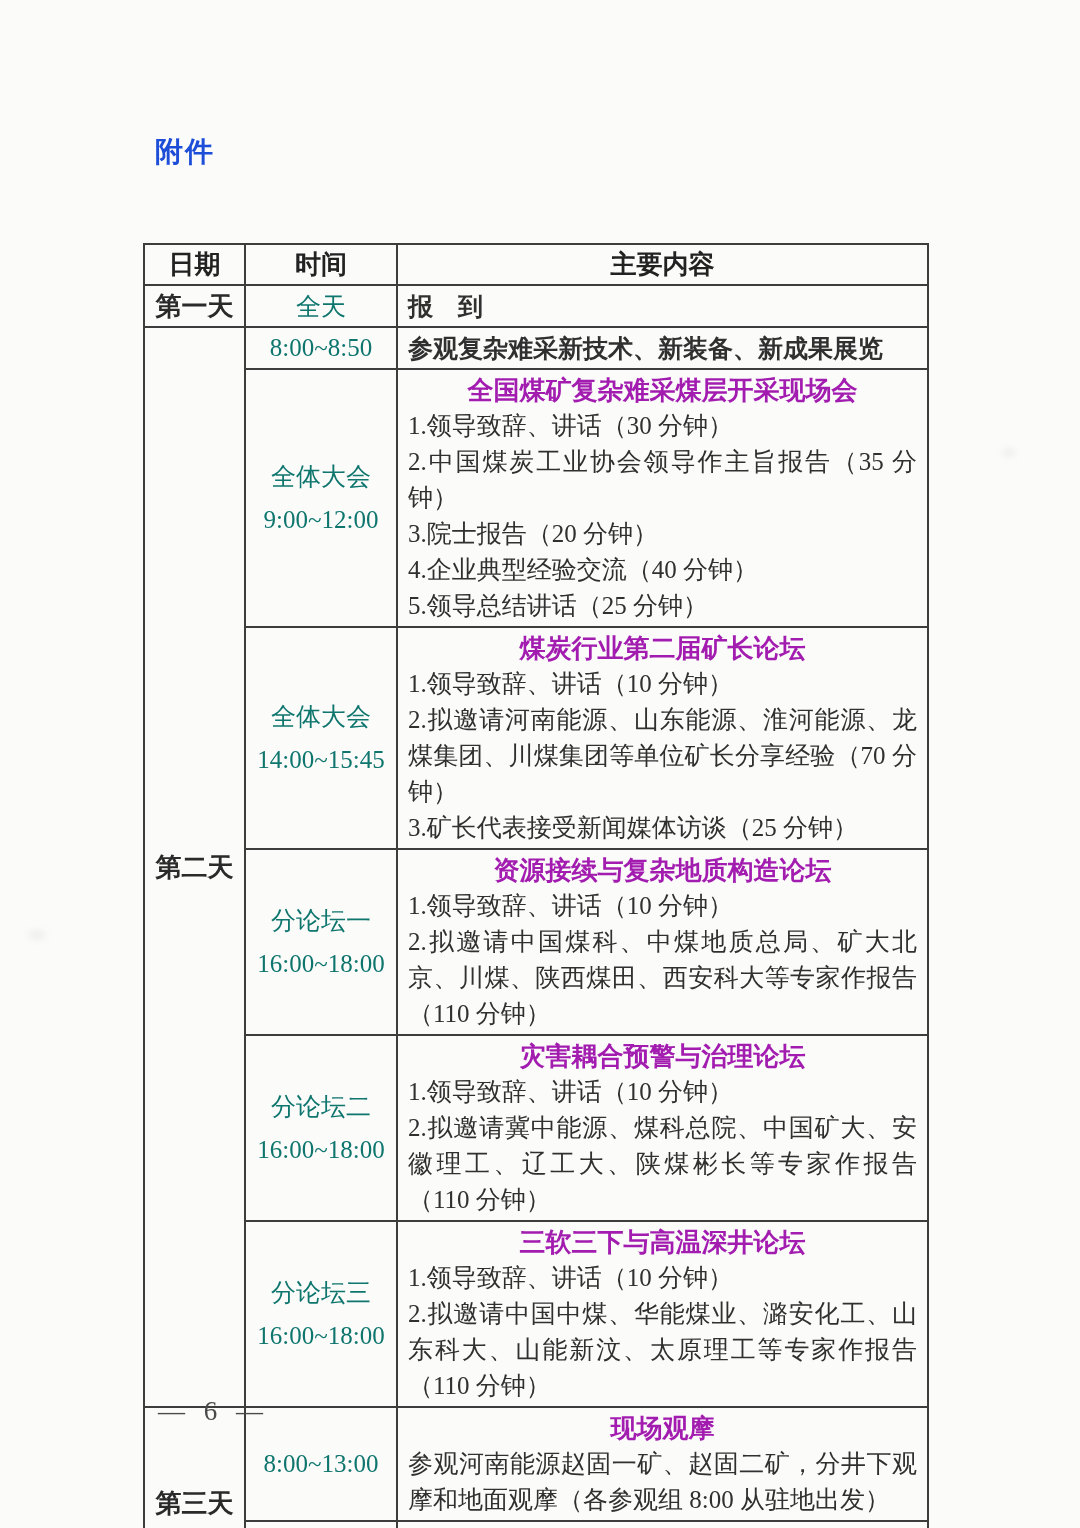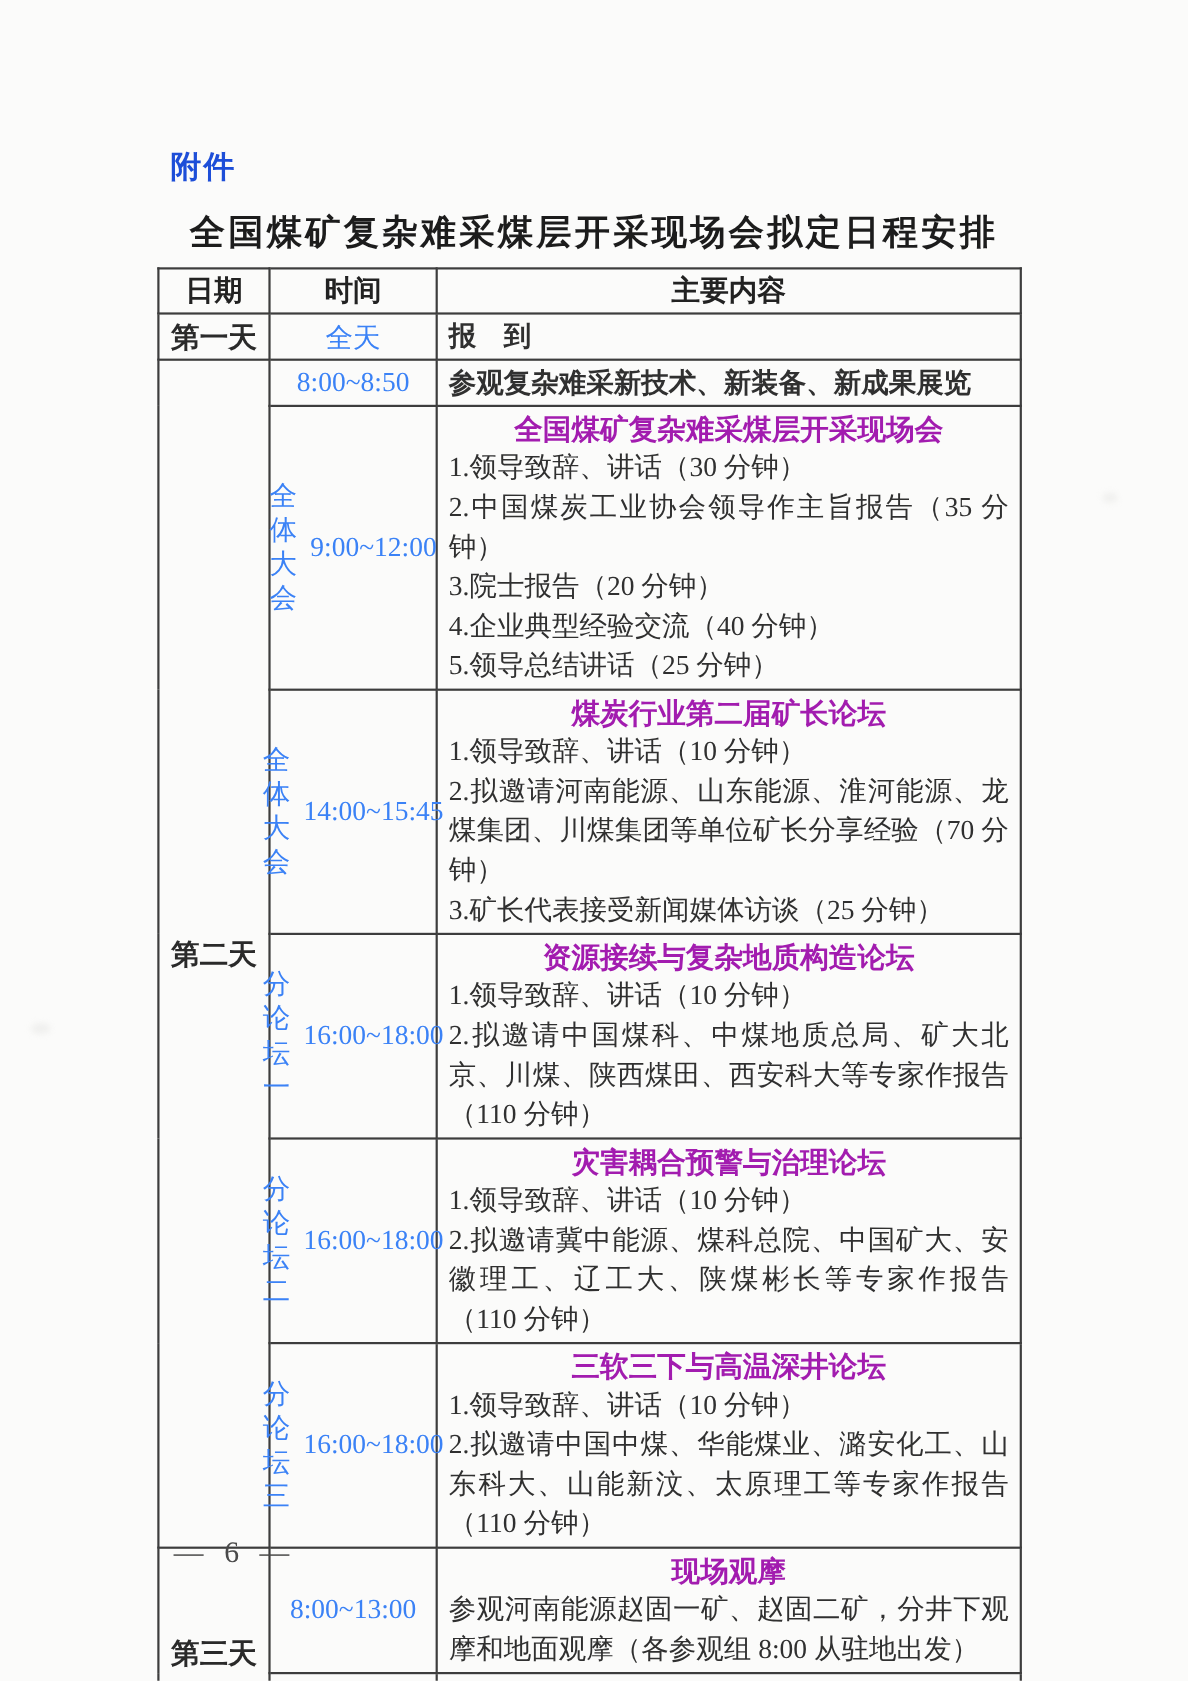--- a/index.html
+++ b/index.html
@@ -72,26 +72,26 @@
     font-family: "Liberation Sans", "DejaVu Sans", sans-serif;
     font-weight: 700;
     font-size: 26px;
     color: #2a2a2a;
     text-align: center;
     padding: 0 4px;
   }
   td.time {
     font-size: 25px;
     text-align: center;
-    color: #3b82f6;
+    color: #0f766e;
     padding: 0 4px;
   }
   .time-stack {
     display: flex;
-    flex-direction: row;
+    flex-direction: column;
     align-items: center;
     justify-content: center;
     gap: 12px;
     line-height: 1.25;
   }
   td.content {
     font-size: 25px;
     color: #303030;
     line-height: 36px;
     padding: 3px 12px;
@@ -135,21 +135,20 @@
     opacity: .6;
   }
 </style>
 </head>
 <body>
 
 <div class="page">
 
   <div class="attachment-label">附件</div>
 
-  <div class="doc-title">全国煤矿复杂难采煤层开采现场会拟定日程安排</div>
 
   <table class="schedule">
     <colgroup>
       <col class="c-date">
       <col class="c-time">
       <col class="c-content">
     </colgroup>
 
     <tbody>
         <tr>

